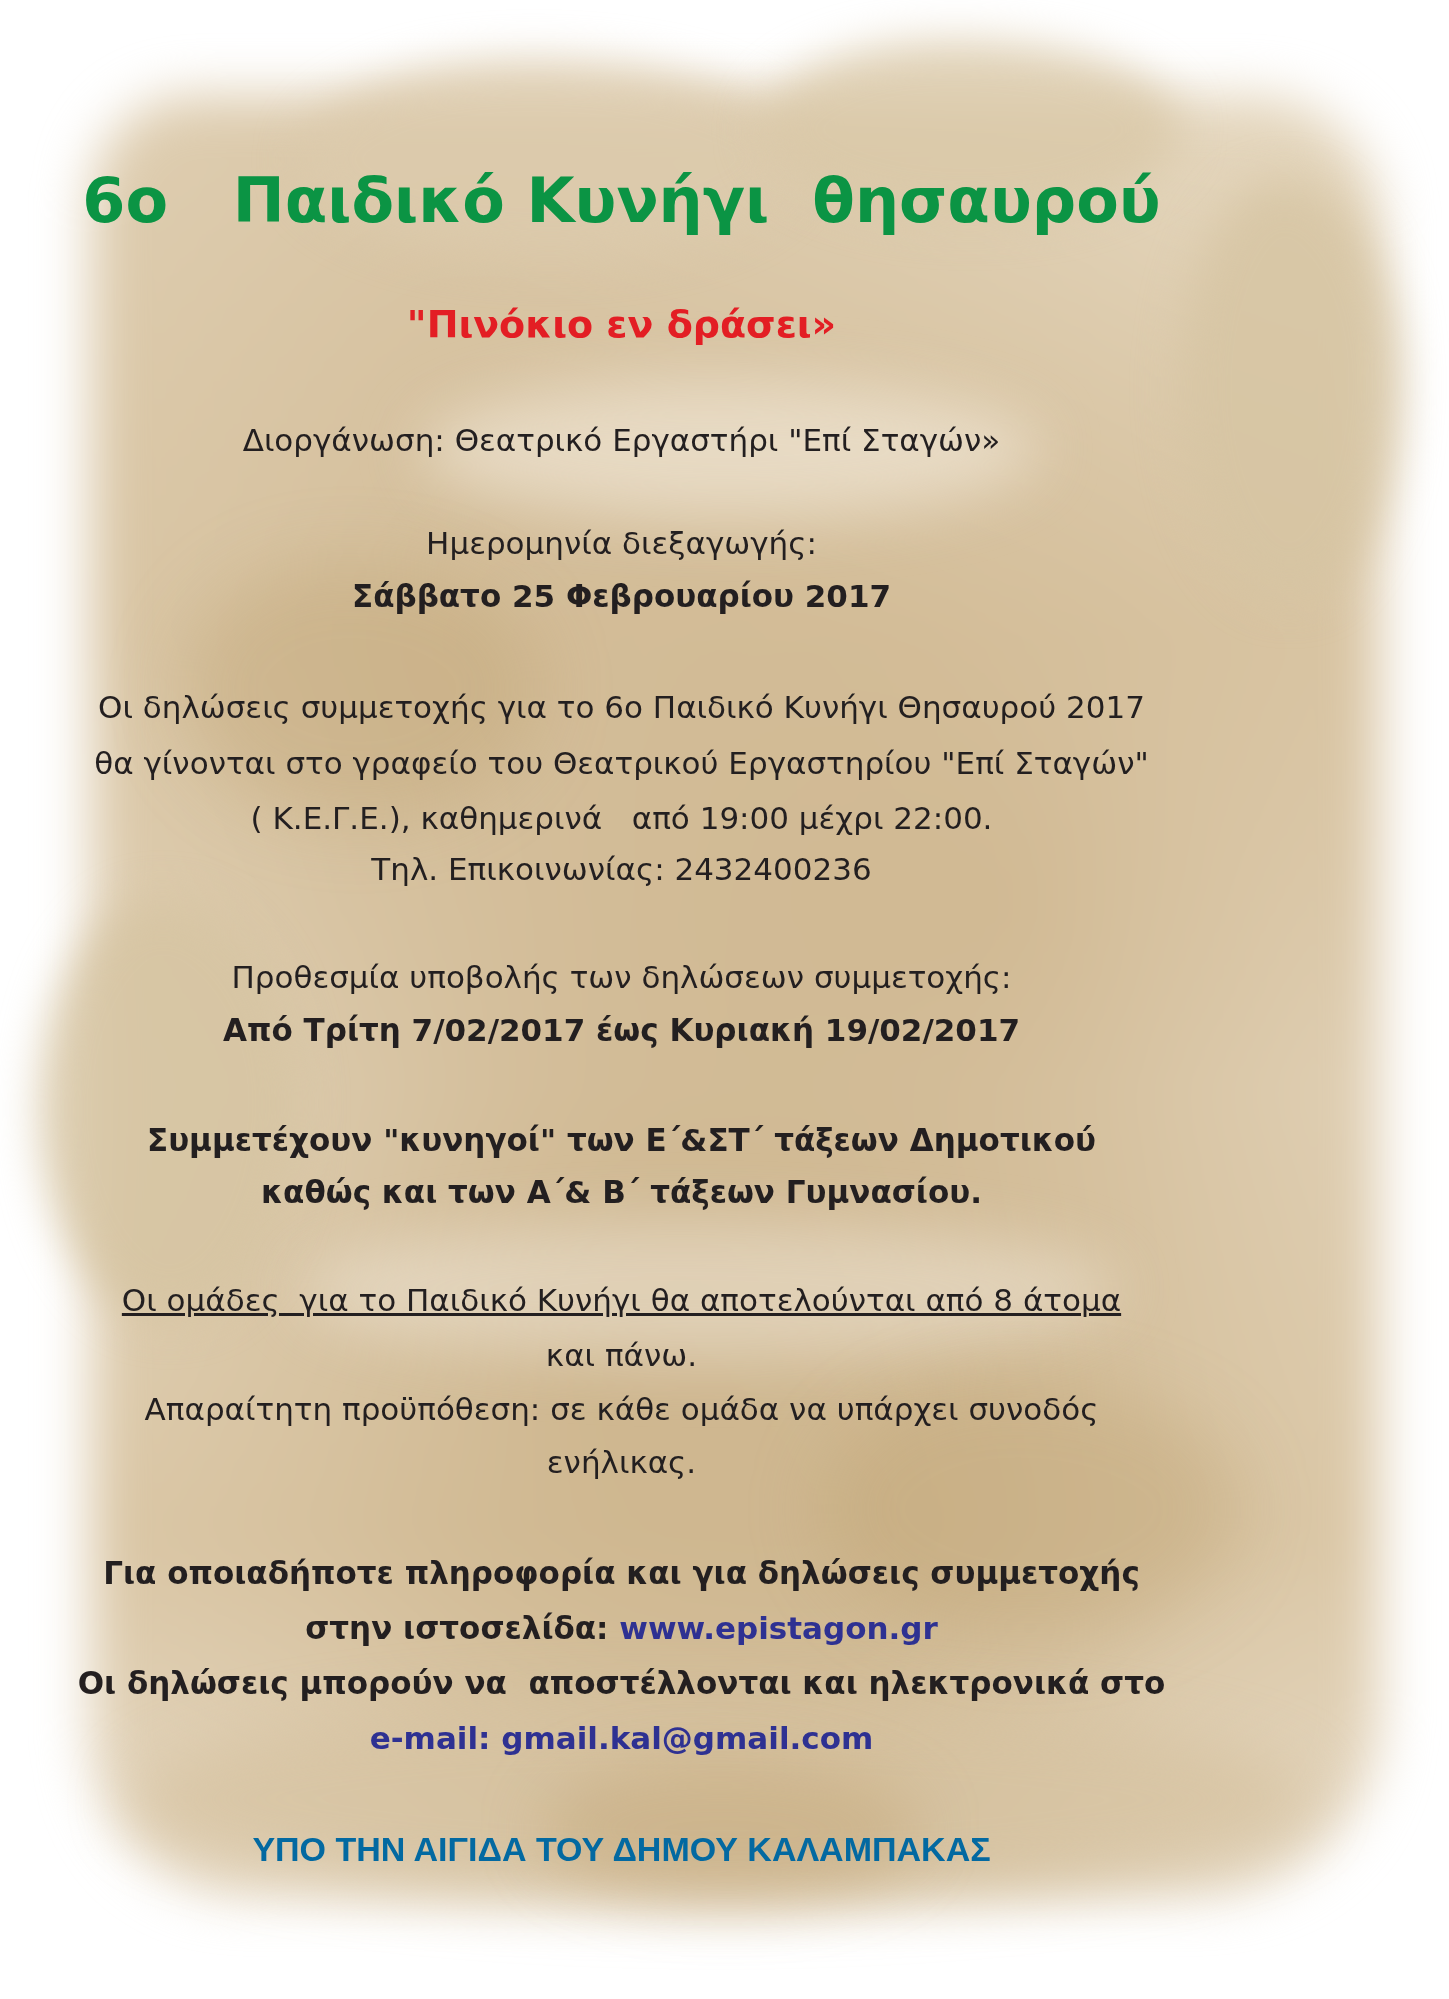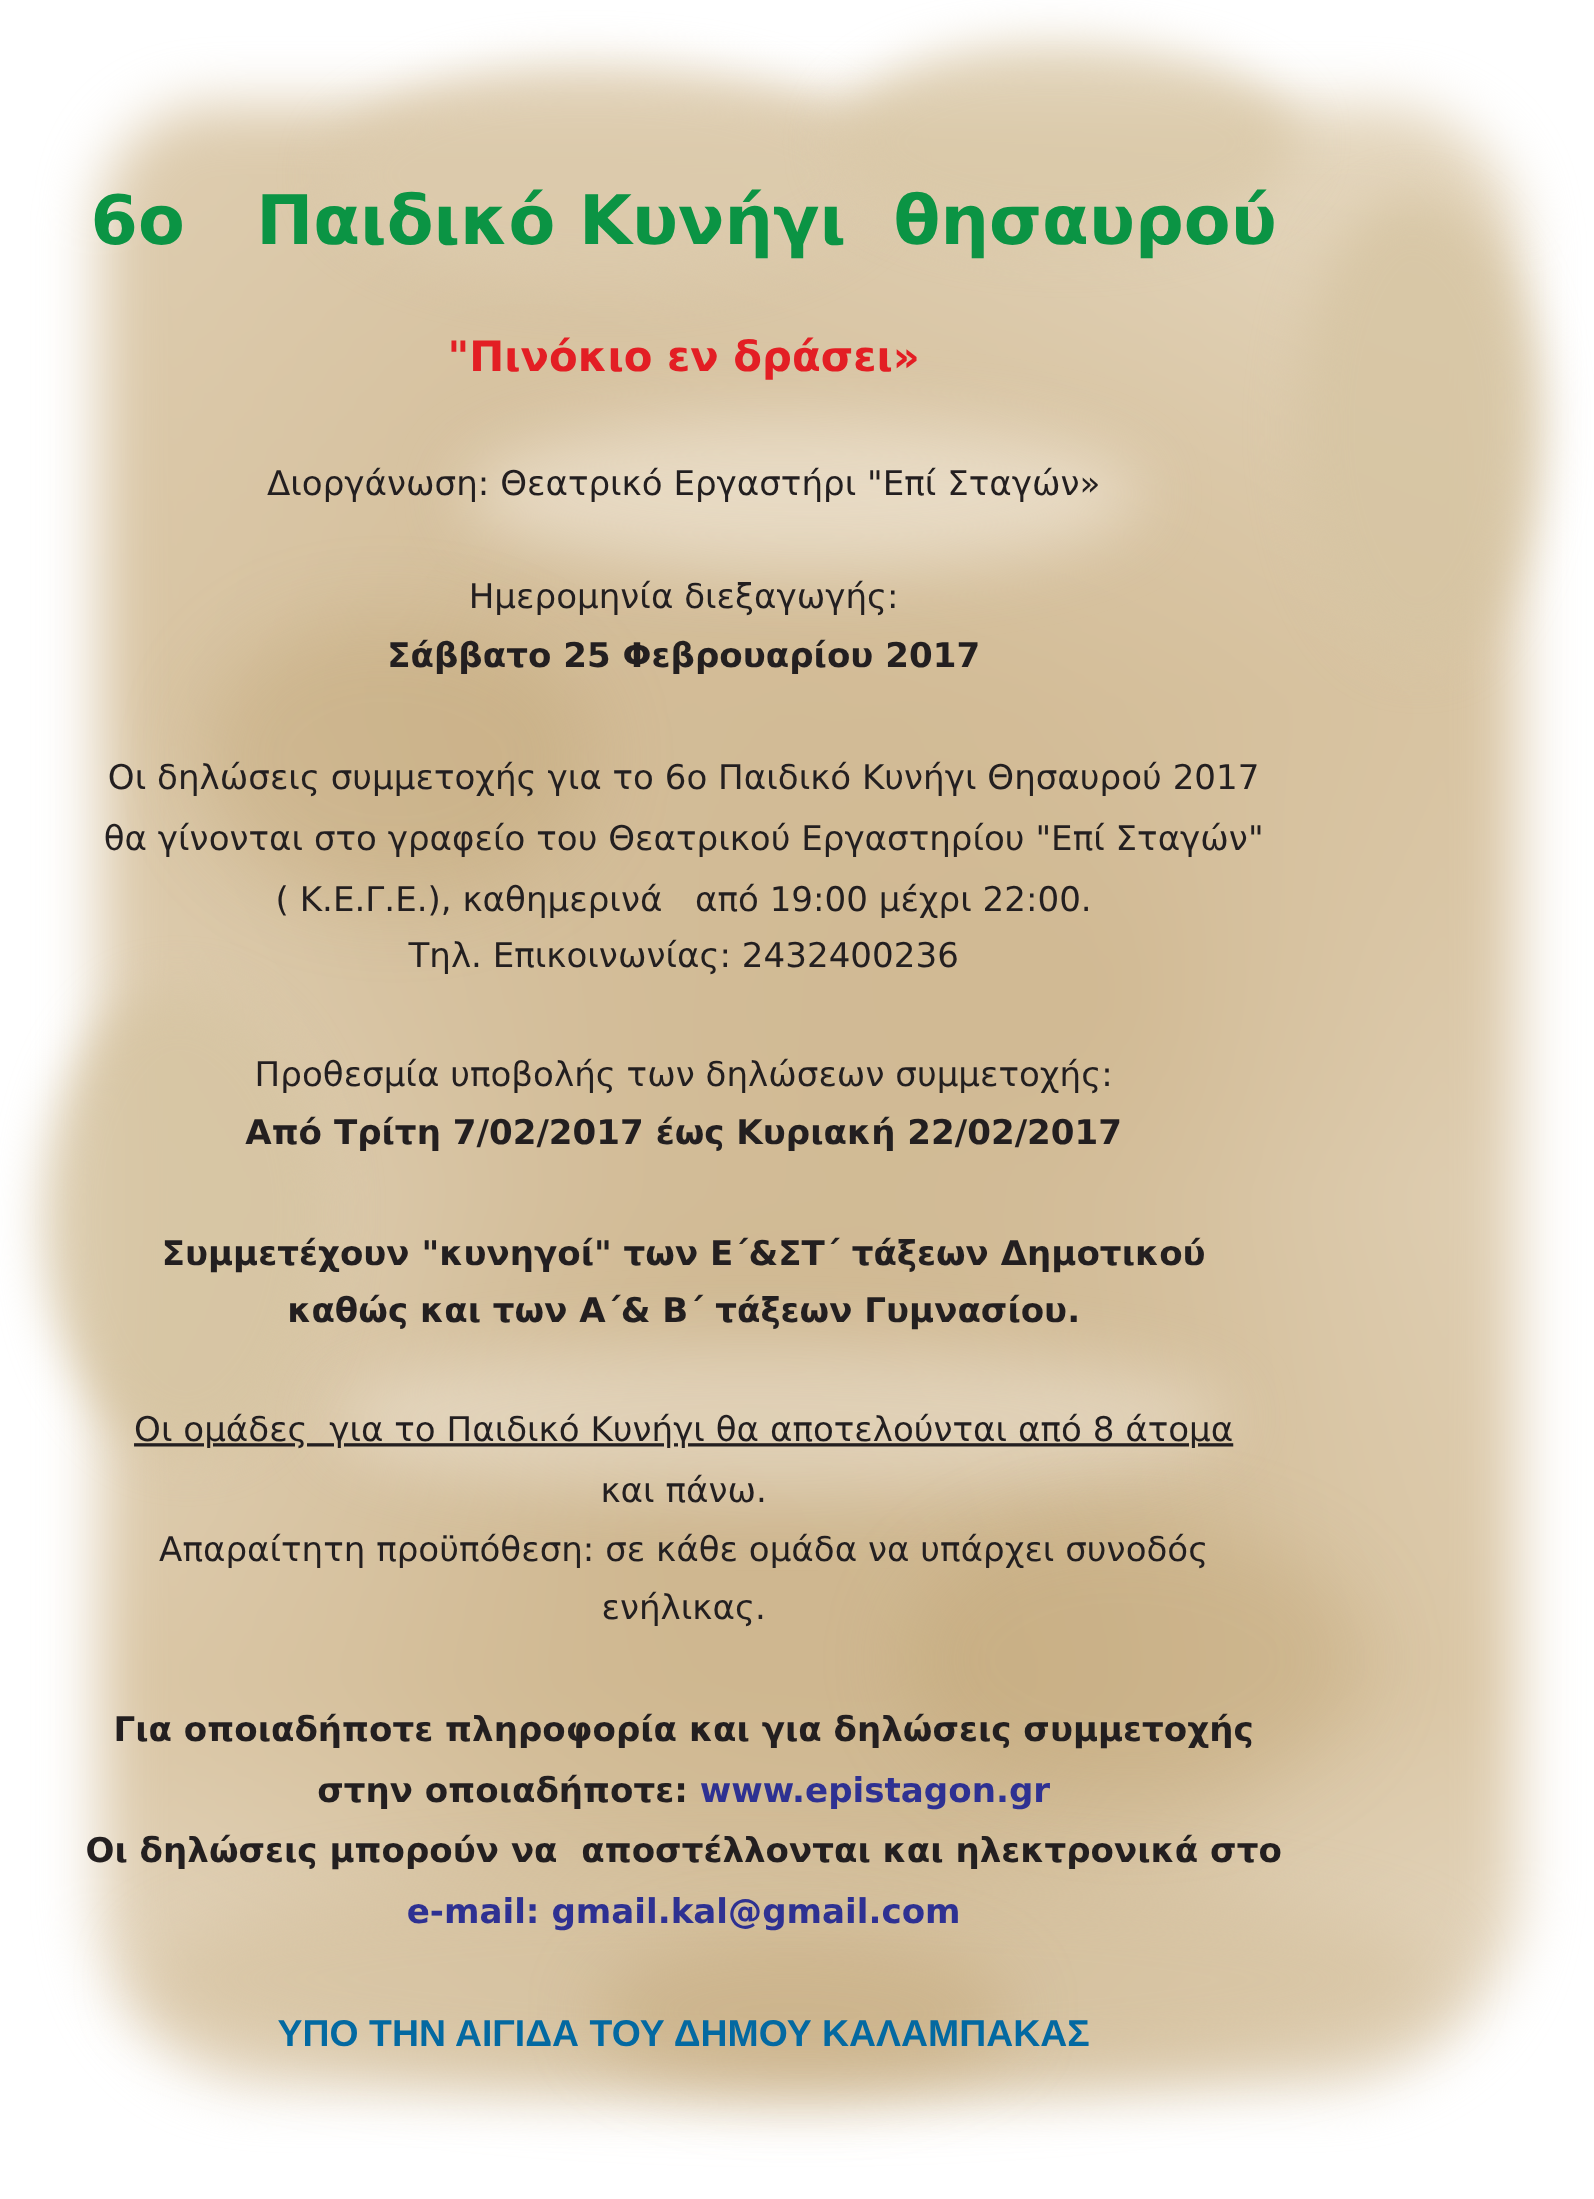--- a/index.html
+++ b/index.html
@@ -121,36 +121,36 @@
   <div class="line bold-text" style="top:581px;">Σάββατο 25 Φεβρουαρίου 2017</div>
 
   <section>
     <div class="line body-text" style="top:692px;">Οι δηλώσεις συμμετοχής για το 6ο Παιδικό Κυνήγι Θησαυρού 2017</div>
     <div class="line body-text" style="top:748px;">θα γίνονται στο γραφείο του Θεατρικού Εργαστηρίου "Επί Σταγών"</div>
     <div class="line body-text" style="top:803px;">( Κ.Ε.Γ.Ε.), καθημερινά   από 19:00 μέχρι 22:00.</div>
     <div class="line body-text" style="top:854px;">Τηλ. Επικοινωνίας: 2432400236</div>
   </section>
 
   <div class="line body-text" style="top:962px;">Προθεσμία υποβολής των δηλώσεων συμμετοχής:</div>
-  <div class="line bold-text" style="top:1015px;">Από Τρίτη 7/02/2017 έως Κυριακή 22/02/2017</div>
+  <div class="line bold-text" style="top:1015px;">Από Τρίτη 7/02/2017 έως Κυριακή 19/02/2017</div>
 
   <section>
     <div class="line bold-text" style="top:1125px;">Συμμετέχουν "κυνηγοί" των Ε΄&amp;ΣΤ΄ τάξεων Δημοτικού</div>
     <div class="line bold-text" style="top:1177px;">καθώς και των Α΄&amp; Β΄ τάξεων Γυμνασίου.</div>
   </section>
 
   <section>
     <div class="line body-text" style="top:1285px;text-decoration:underline;">Οι ομάδες  για το Παιδικό Κυνήγι θα αποτελούνται από 8 άτομα</div>
     <div class="line body-text" style="top:1340px;">και πάνω.</div>
     <div class="line body-text" style="top:1394px;">Απαραίτητη προϋπόθεση: σε κάθε ομάδα να υπάρχει συνοδός</div>
     <div class="line body-text" style="top:1447px;">ενήλικας.</div>
   </section>
 
   <section>
     <div class="line bold-text" style="top:1558px;">Για οποιαδήποτε πληροφορία και για δηλώσεις συμμετοχής</div>
-    <div class="line bold-text" style="top:1613px;"><span>στην οποιαδήποτε: </span><a class="link">www.epistagon.gr</a></div>
+    <div class="line bold-text" style="top:1613px;"><span>στην ιστοσελίδα: </span><a class="link">www.epistagon.gr</a></div>
     <div class="line bold-text" style="top:1668px;">Οι δηλώσεις μπορούν να  αποστέλλονται και ηλεκτρονικά στο</div>
     <div class="line bold-text" style="top:1723px;"><a class="link">e-mail: gmail.kal@gmail.com</a></div>
   </section>
 
   <div class="line footer" style="top:1832px;">ΥΠΟ ΤΗΝ ΑΙΓΙΔΑ ΤΟΥ ΔΗΜΟΥ ΚΑΛΑΜΠΑΚΑΣ</div>
 
 </main>
 
 </body></html>

